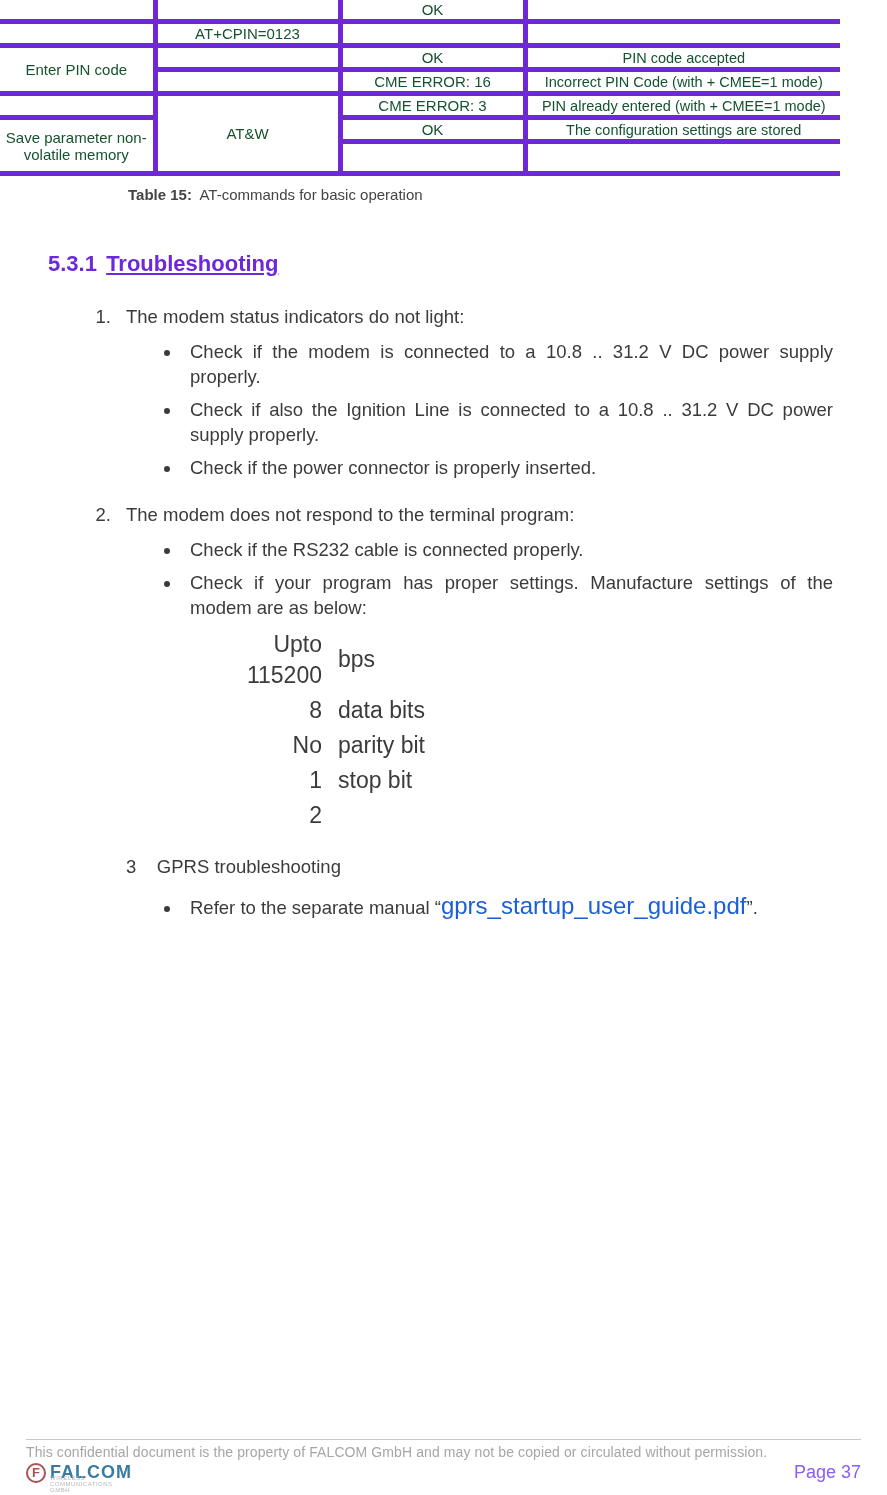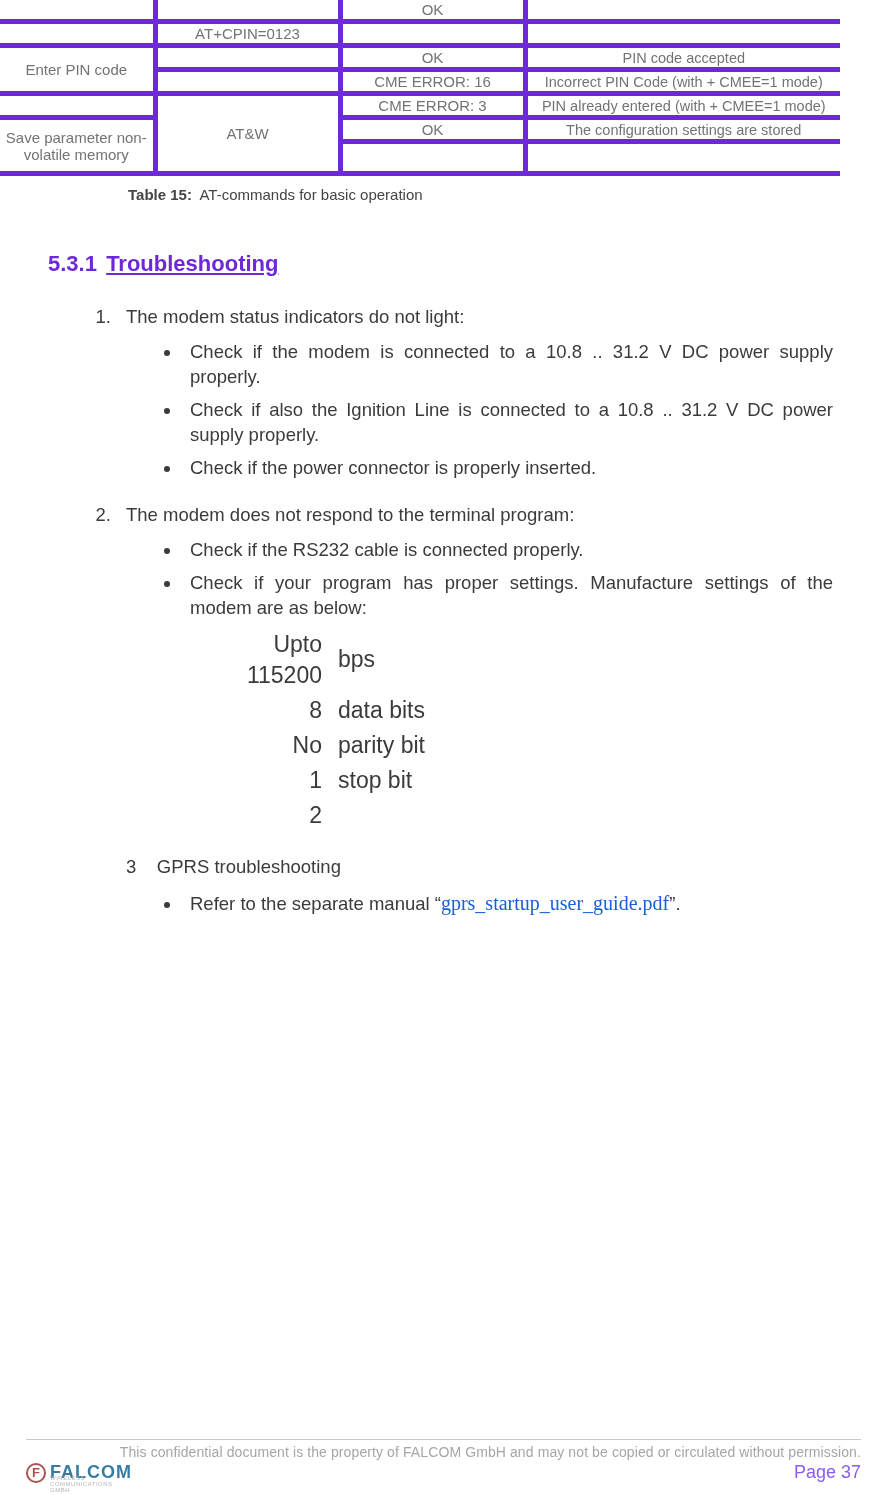--- a/index.html
+++ b/index.html
@@ -18,21 +18,21 @@
     padding-bottom: 90px;
   }
 
   
   table.atcmd {
     border-collapse: collapse;
     width: 840px;
     margin: 0 0 0 0;
     font-family: Arial, Helvetica, sans-serif;
     font-size: 15px;
-    color: #737373;
+    color: #14532d;
   }
   table.atcmd td {
     border: 5px solid #6d28d9;
     height: 20px;
     padding: 1px 4px;
     vertical-align: middle;
     text-align: center;
   }
   table.atcmd td.col0 { width: 155px; border-left: none; }
   table.atcmd td.col1 { width: 185px; }
@@ -86,40 +86,40 @@
   table.settings {
     margin: 6px 0 0 8px;
     border-collapse: collapse;
     font-size: 23px;
   }
   table.settings td { padding: 2px 8px; }
   table.settings td.vcol { text-align: right; width: 132px; }
   table.settings td.lcol { text-align: left; }
 
   .mono {
-    font-family: Liberation Serif, serif;
+    font-family: Liberation Sans, sans-serif;
     color: #1a5fd6;
-    font-size: 20px;
+    font-size: 24px;
   }
 
   
   .footer {
     position: absolute;
     bottom: 12px;
     left: 0;
     width: 100%;
     padding: 0 26px 0 26px;
     font-size: 14px;
     color: #a6a6a6;
   }
   .footer .rule {
     border-top: 1px solid #c9c9c9;
     margin: 0 0 4px 0;
   }
-  .footer .note { text-align: right; font-size: 14px; letter-spacing: 0.1px; }
+  .footer .note { text-align: left; font-size: 14px; letter-spacing: 0.1px; }
   .footer .row2 {
     display: flex;
     justify-content: space-between;
     align-items: center;
     margin-top: 2px;
   }
   .footer .pg { font-size: 18px; color: #8b5cf6; }
 
   
   .logo {

